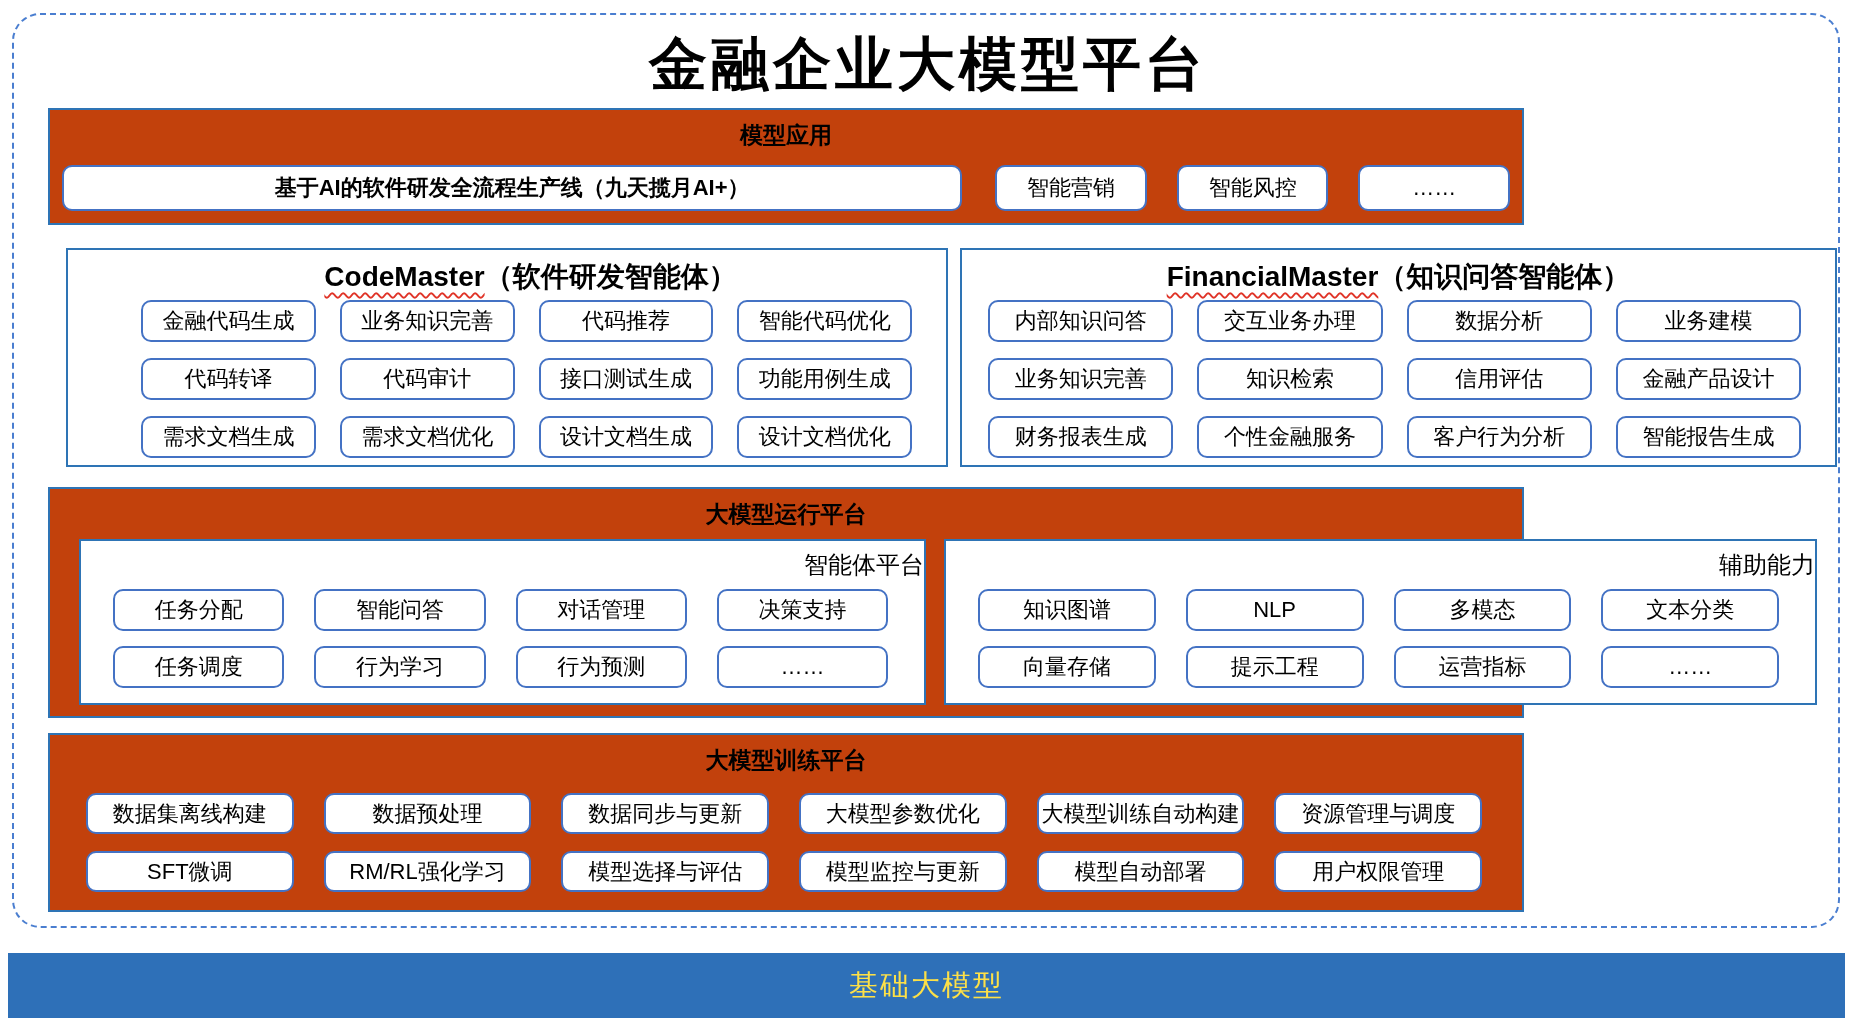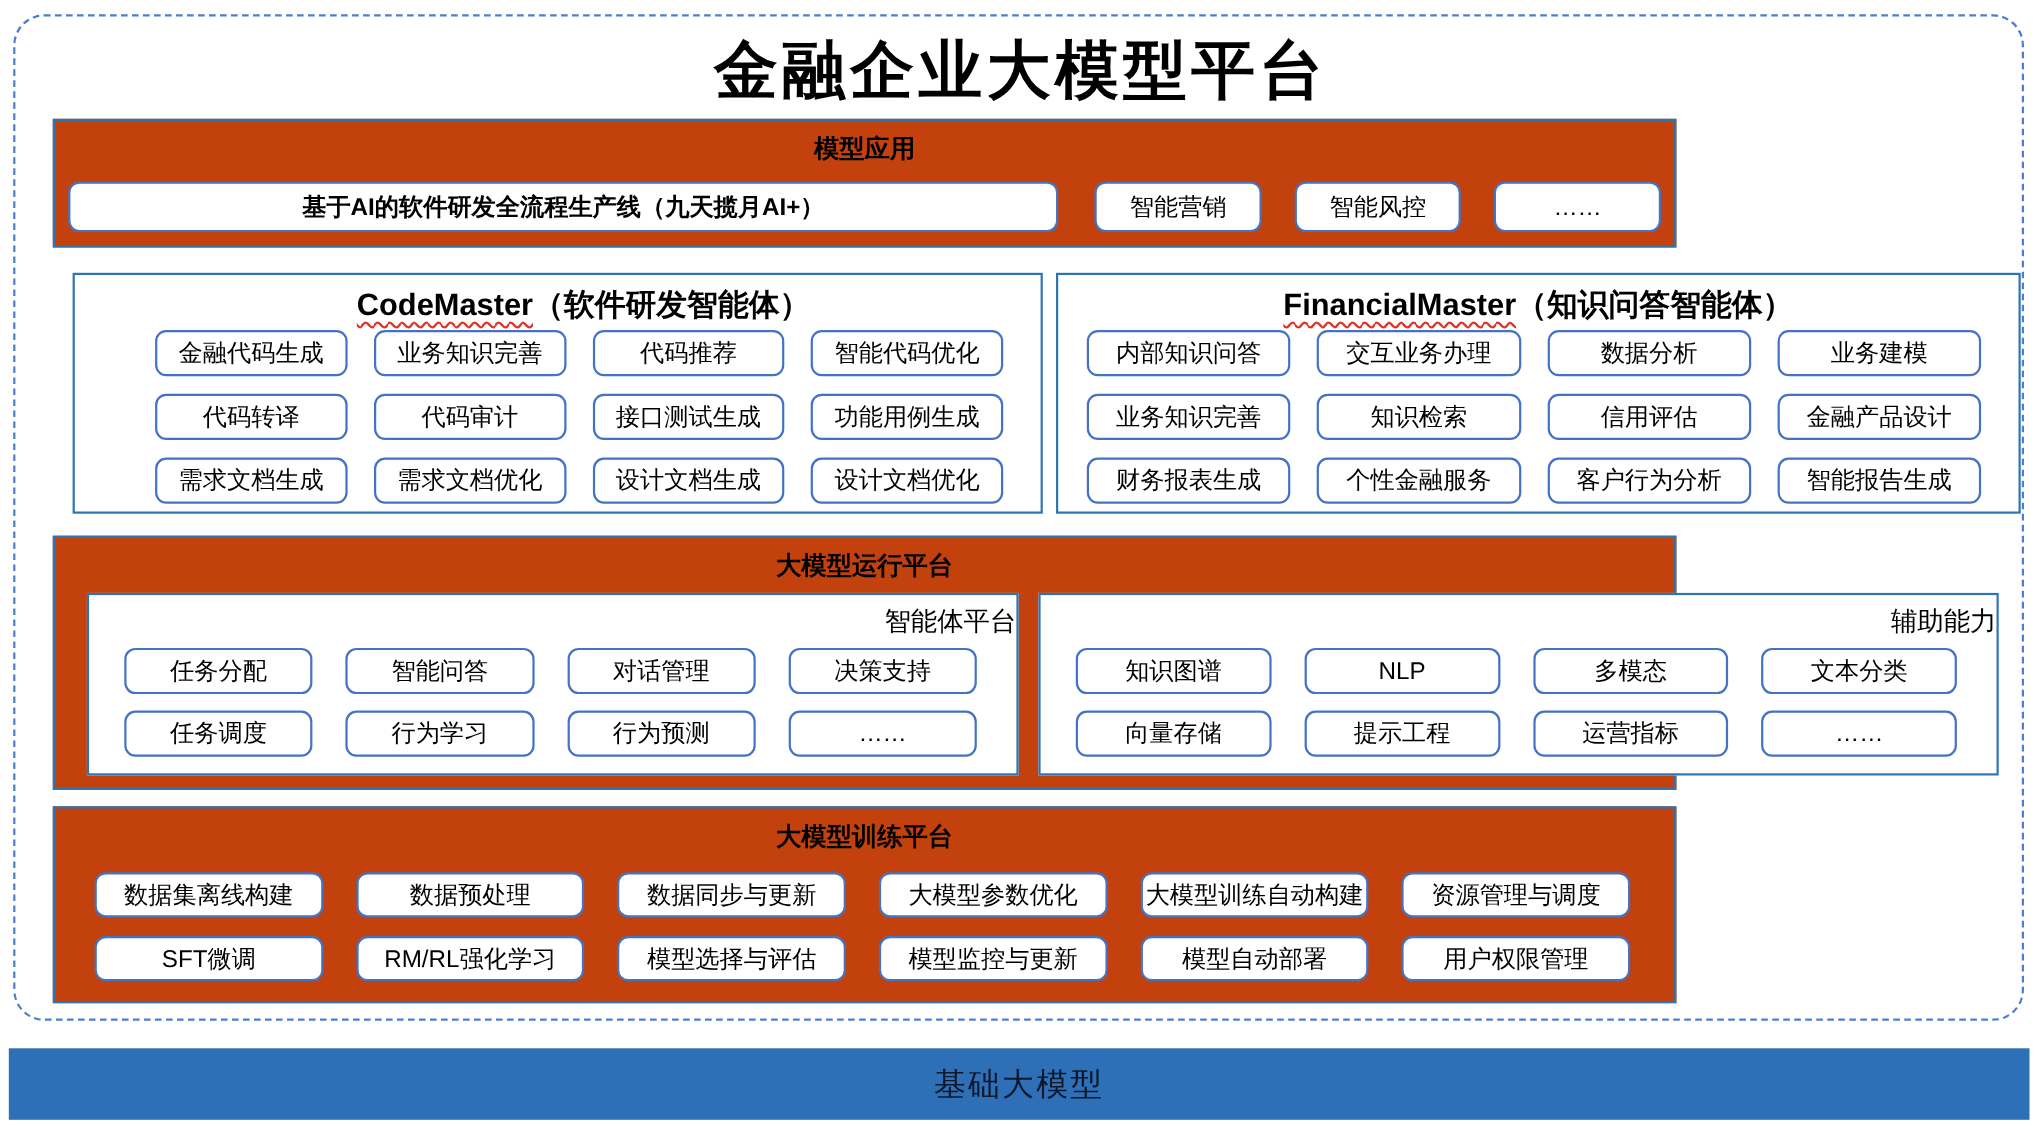--- a/index.html
+++ b/index.html
@@ -54,21 +54,21 @@
   #inner-aux   { left:894px; width:873px; }
   .inner-title { text-align:right; font-size:24px; font-weight:normal; padding-top:8px; height:36px; }
   .grid4b { display:grid; grid-template-columns:repeat(4,1fr); column-gap:30px; row-gap:15px; padding:4px 36px 0 32px; }
   
   #sec-training { top:733px; height:179px; }
   .grid6 { display:grid; grid-template-columns:repeat(6,1fr); column-gap:30px; row-gap:17px; padding:17px 40px 0 36px; }
   .grid6 .item { height:41px; }
   
   .foundation {
     position:absolute; left:8px; top:953px; width:1837px; height:65px;
-    background:#2e70b8; color:#0f172a; display:flex; align-items:center; justify-content:center;
+    background:#2e70b8; color:#fde047; display:flex; align-items:center; justify-content:center;
     font-size:29px; letter-spacing:2px;
   }
 </style>
 </head>
 <body>
 
 <div class="outer"></div>
 
 <div class="title">金融企业大模型平台</div>
 

